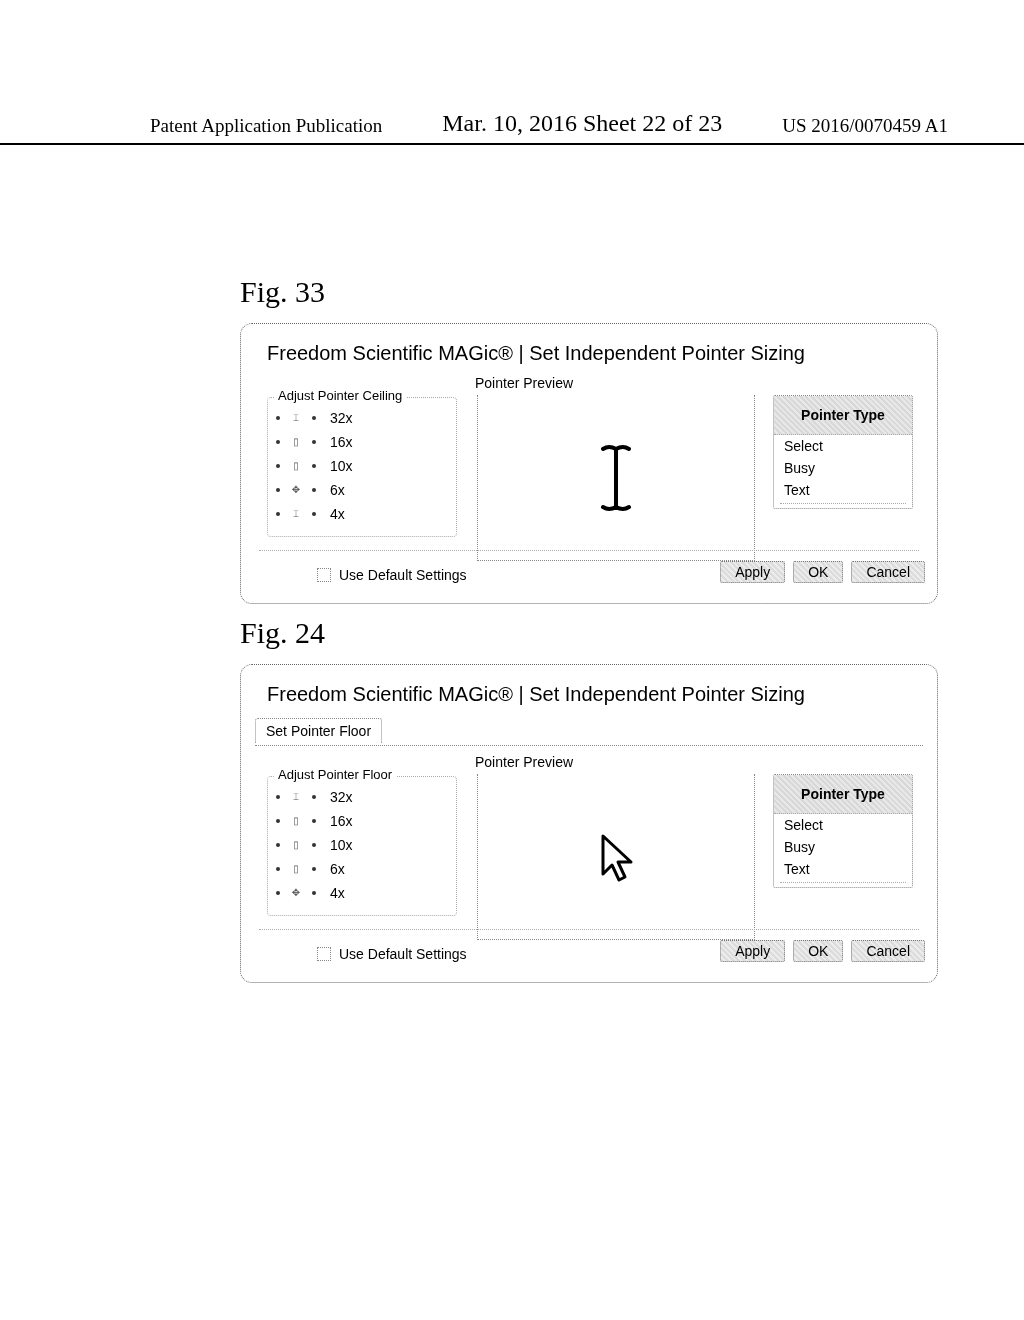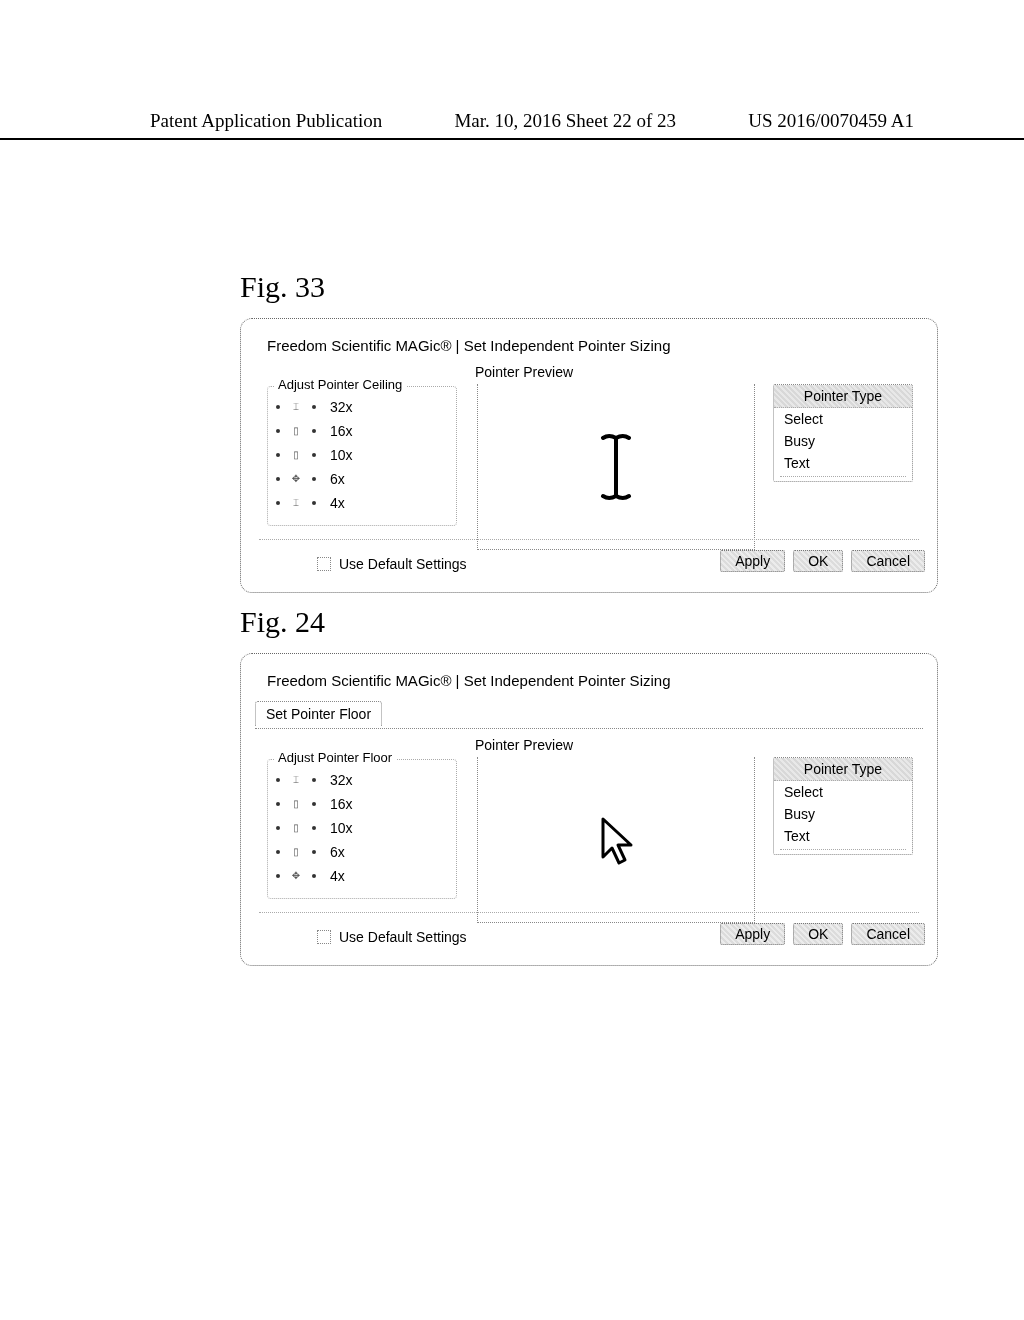--- a/index.html
+++ b/index.html
@@ -8,26 +8,26 @@
     background: #fff;
     width: 1024px;
     height: 1320px;
     position: relative;
     color: #000;
   }
   .page-header {
     display: flex;
     justify-content: space-between;
     align-items: flex-end;
-    padding: 110px 110px 6px 150px;
+    padding: 110px 76px 6px 150px;
     border-bottom: 2px solid #000;
     margin: 0 0 8px 0;
   }
   .page-header .left { font-size: 19px; }
-  .page-header .mid { font-size: 19px; }
+  .page-header .mid { font-size: 24px; }
   .page-header .right { font-size: 19px; }
   .right b { font-weight: normal; }
   .content {
     padding: 0 110px 0 150px;
   }
   .fig-label {
     font-family: "Times New Roman", serif;
     font-size: 30px;
     margin: 130px 0 14px 90px;
   }
@@ -36,21 +36,21 @@
     margin-left: 90px;
     width: 698px;
     border: 1px dotted #666;
     border-radius: 12px;
     padding: 14px 14px 18px 14px;
     font-family: "Segoe UI", Arial, sans-serif;
     font-size: 15px;
     position: relative;
   }
   .dialog-title {
-    font-size: 15px;
+    font-size: 20px;
     margin: 4px 0 10px 12px;
   }
   .tab-bar {
     position: relative;
     height: 30px;
     border-bottom: 1px dotted #888;
     margin-bottom: 8px;
   }
   .tab {
     display: inline-block;
@@ -122,23 +122,24 @@
     top: 20px;
     width: 140px;
     border: 1px dotted #888;
     border-radius: 2px;
     padding: 0 0 4px 0;
   }
   .type-head {
     background:
       repeating-linear-gradient(45deg, #d8d8d8 0 2px, #e8e8e8 2px 4px);
     border-bottom: 1px dotted #aaa;
-    padding: 3px 6px;
+    padding: 11px 6px;
     font-size: 14px;
     text-align:center;
+    font-weight:bold;
   }
   .type-item {
     padding: 3px 10px;
     font-size: 14px;
   }
   .type-rule {
     border-top: 1px dotted #aaa;
     margin: 2px 6px 0 6px;
     height:1px;
   }

